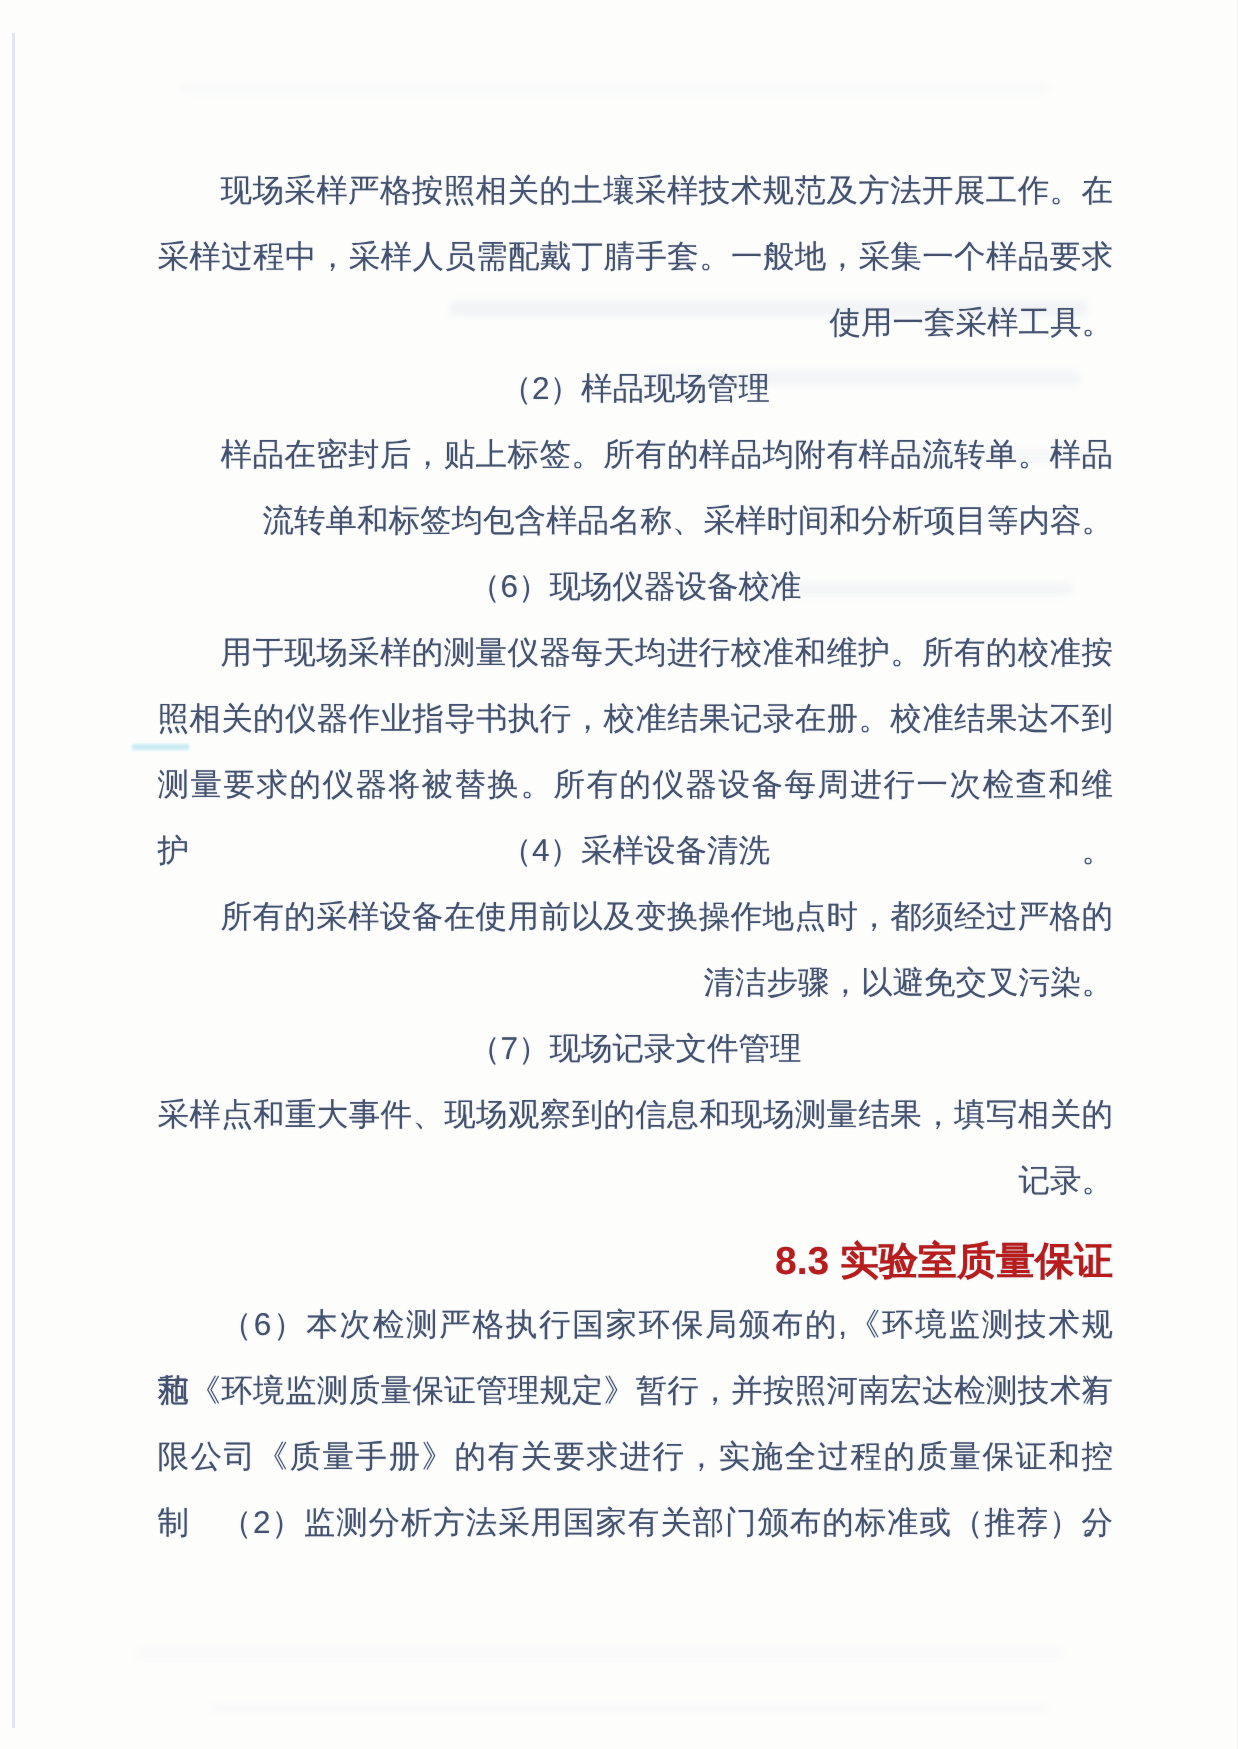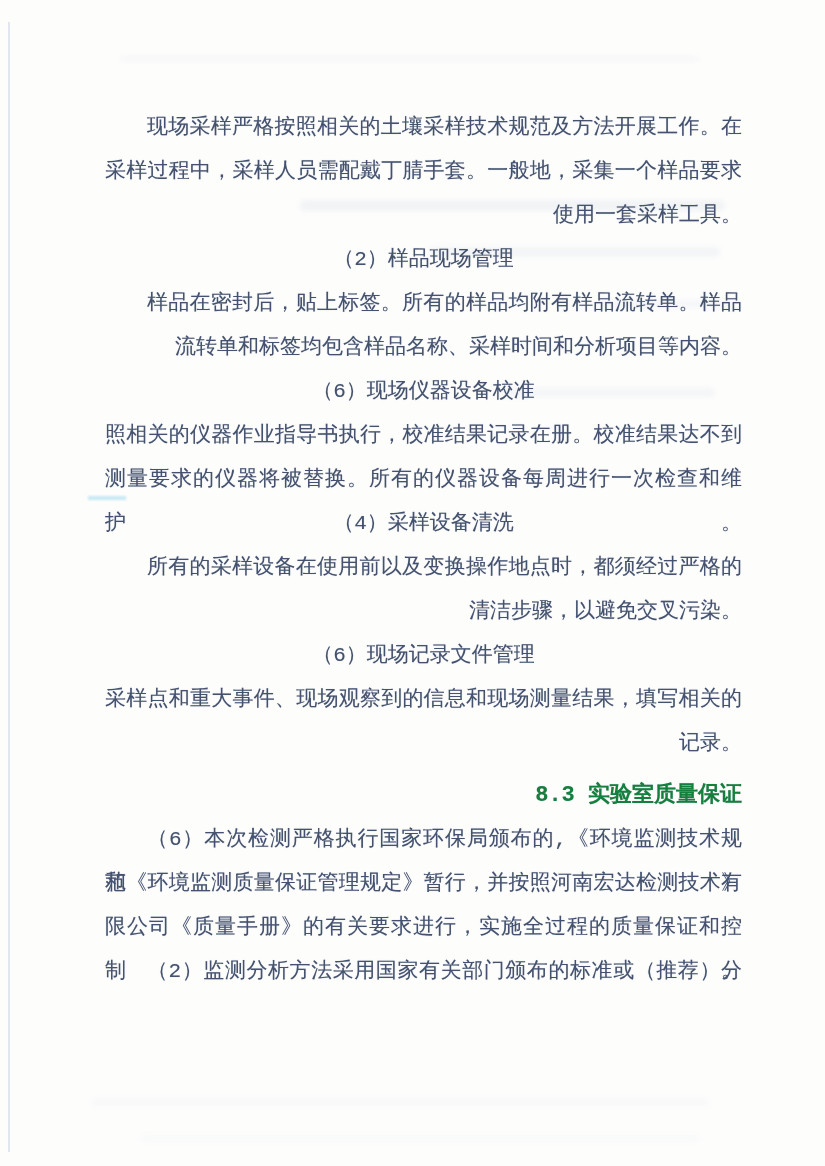--- a/index.html
+++ b/index.html
@@ -2,21 +2,21 @@
 <html><head>
 <meta charset="utf-8">
 <style>
   html,body{margin:0;padding:0;background:#e9e9e9;}
   .page{
     position:relative;
     width:825px;height:1166px;
     margin:0;
     background:#fdfdfc;
     overflow:hidden;
-    font-family:Liberation Mono, monospace;
+    font-family:Liberation Sans, sans-serif;
     color:#44526f;
   }
   .content{
     position:absolute;
     left:105px;top:106px;
     width:637px;
   }
   .line{
     font-size:21px;
     line-height:44px;
@@ -27,23 +27,23 @@
   }
   .just{
     text-align:justify;
     text-align-last:justify;
     text-justify:inter-character;
   }
   .first{ text-indent:42px; }
   .item{ text-align:center; }
   .heading{
     font-weight:bold;
-    font-size:22px;
+    font-size:26px;
     margin-top:8px;
-    color:#15803d;
+    color:#b91c1c;
     margin-left:31px;
   }
   
   .artifact{ position:absolute; pointer-events:none; }
   .ghost{ background:#aebacd; filter:blur(2.5px); border-radius:4px; }
   .edge-line{ left:8px; top:22px; width:2px; height:1130px; background:#ccd4e2; opacity:.55; }
   .cyan-dash{ left:88px; top:496px; width:38px; height:4px; background:#a6dcef; opacity:.6; filter:blur(1px); }
   .g1{ left:300px; top:200px; width:425px; height:11px; opacity:.14; }
   .g2{ left:430px; top:247px; width:290px; height:10px; opacity:.12; }
   .g3{ left:120px; top:56px;  width:580px; height:6px;  opacity:.07; }
@@ -68,26 +68,27 @@
   <div class="artifact cyan-dash"></div>
 
   <div class="content">
     <div class="line first just">现场采样严格按照相关的土壤采样技术规范及方法开展工作。在</div>
     <div class="line just">采样过程中，采样人员需配戴丁腈手套。一般地，采集一个样品要求</div>
     <div class="line">使用一套采样工具。</div>
     <div class="line item">（2）样品现场管理</div>
     <div class="line first just">样品在密封后，贴上标签。所有的样品均附有样品流转单。样品</div>
     <div class="line">流转单和标签均包含样品名称、采样时间和分析项目等内容。</div>
     <div class="line item">（6）现场仪器设备校准</div>
+    <div class="line first just">用于现场采样的测量仪器每天均进行校准和维护。所有的校准按</div>
     <div class="line just">照相关的仪器作业指导书执行，校准结果记录在册。校准结果达不到</div>
     <div class="line just">测量要求的仪器将被替换。所有的仪器设备每周进行一次检查和维护。</div>
     <div class="line item">（4）采样设备清洗</div>
     <div class="line first just">所有的采样设备在使用前以及变换操作地点时，都须经过严格的</div>
     <div class="line">清洁步骤，以避免交叉污染。</div>
-    <div class="line item">（6）现场记录文件管理</div>
+    <div class="line item">（7）现场记录文件管理</div>
     <div class="line just">采样点和重大事件、现场观察到的信息和现场测量结果，填写相关的</div>
     <div class="line">记录。</div>
     <div class="line heading">8.3 实验室质量保证</div>
     <div class="line first just">（6）本次检测严格执行国家环保局颁布的,《环境监测技术规范》</div>
     <div class="line just">和《环境监测质量保证管理规定》暂行，并按照河南宏达检测技术有</div>
     <div class="line just">限公司《质量手册》的有关要求进行，实施全过程的质量保证和控制。</div>
     <div class="line first just">（2）监测分析方法采用国家有关部门颁布的标准或（推荐）分</div>
   </div>
 
 </div>

